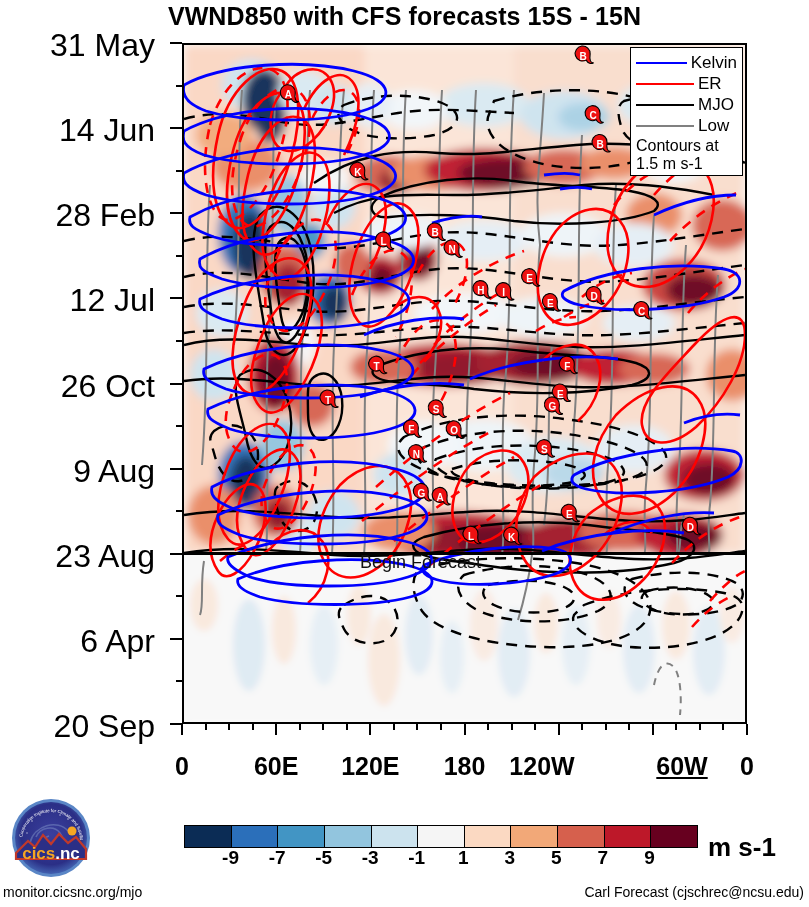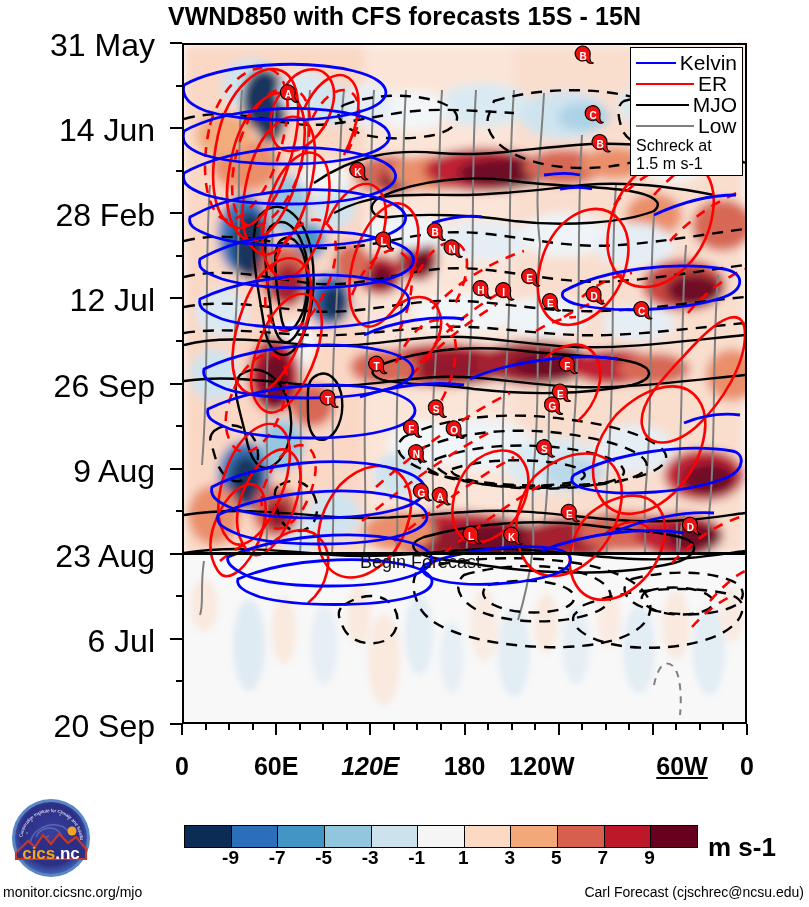--- a/index.html
+++ b/index.html
@@ -25,21 +25,21 @@
          top:752px;}
   .xtick{top:724px;width:2px;height:11px;background:#000;}
   .xtickm{top:724px;width:2px;height:6px;background:#000;}
 
   
   #legend{left:630px;top:47px;width:113px;
           background:#fff;border:1.5px solid #000;padding:4px 5px 3px 5px;
           box-sizing:border-box;}
   .lgrow{display:flex;align-items:center;height:21px;}
   .lgline{width:58px;height:0;border-top:2.6px solid #000;margin-right:4px;}
-  .lgtxt{font-size:21px;line-height:17px;text-align:center;}
+  .lgtxt{font-size:17px;line-height:17px;text-align:center;}
   .lgnote{font-size:16px;line-height:17px;margin-top:1px;}
 
   
   #bfline{left:182px;top:552px;width:565px;height:2.5px;background:#000;}
   #bftext{left:360px;top:552px;font-size:18px;color:#111;
           background:transparent;}
 
   
   #cbar{left:184px;top:825px;width:512px;height:21px;display:flex;
         border:1.3px solid #000;box-sizing:content-box;}
@@ -596,64 +596,64 @@
     <span class="lgtxt">ER</span>
   </div>
   <div class="lgrow">
     <span class="lgline" style="border-top:2.6px solid #000000;"></span>
     <span class="lgtxt">MJO</span>
   </div>
   <div class="lgrow">
     <span class="lgline" style="border-top:2.6px solid #808080;"></span>
     <span class="lgtxt">Low</span>
   </div>
-  <div class="lgnote">Schreck at</div>
+  <div class="lgnote">Contours at</div>
   <div class="lgnote">1.5 m s-1</div>
 </div>
 
 <div id="yaxis">
     <div class="abs ylabwrap" style="top: 27px;">31 May</div>
     <div class="abs ytick" style="top: 42px;"></div>
     <div class="abs ytickm" style="top: 84.5625px;"></div>
     <div class="abs ylabwrap" style="top: 112.125px;">14 Jun</div>
     <div class="abs ytick" style="top: 127.125px;"></div>
     <div class="abs ytickm" style="top: 169.688px;"></div>
     <div class="abs ylabwrap" style="top: 197.25px;">28 Feb</div>
     <div class="abs ytick" style="top: 212.25px;"></div>
     <div class="abs ytickm" style="top: 254.812px;"></div>
     <div class="abs ylabwrap" style="top: 282.375px;">12 Jul</div>
     <div class="abs ytick" style="top: 297.375px;"></div>
     <div class="abs ytickm" style="top: 339.938px;"></div>
-    <div class="abs ylabwrap" style="top: 367.5px;">26 Sep</div>
+    <div class="abs ylabwrap" style="top: 367.5px;">26 Oct</div>
     <div class="abs ytick" style="top: 382.5px;"></div>
     <div class="abs ytickm" style="top: 425.062px;"></div>
     <div class="abs ylabwrap" style="top: 452.625px;">9 Aug</div>
     <div class="abs ytick" style="top: 467.625px;"></div>
     <div class="abs ytickm" style="top: 510.188px;"></div>
     <div class="abs ylabwrap" style="top: 537.75px;">23 Aug</div>
     <div class="abs ytick" style="top: 552.75px;"></div>
     <div class="abs ytickm" style="top: 595.312px;"></div>
-    <div class="abs ylabwrap" style="top: 622.875px;">6 Jul</div>
+    <div class="abs ylabwrap" style="top: 622.875px;">6 Apr</div>
     <div class="abs ytick" style="top: 637.875px;"></div>
     <div class="abs ytickm" style="top: 680.438px;"></div>
     <div class="abs ylabwrap" style="top: 708px;">20 Sep</div>
     <div class="abs ytick" style="top: 723px;"></div>
   </div>
 <div id="xaxis">
     <div class="abs xlabw" style="left: 122px;">0</div>
     <div class="abs xtick" style="left: 181px;"></div>
     <div class="abs xtickm" style="left: 204.542px;"></div>
     <div class="abs xtickm" style="left: 228.083px;"></div>
     <div class="abs xtickm" style="left: 251.625px;"></div>
     <div class="abs xlabw" style="left: 216.167px;">60E</div>
     <div class="abs xtick" style="left: 275.167px;"></div>
     <div class="abs xtickm" style="left: 298.708px;"></div>
     <div class="abs xtickm" style="left: 322.25px;"></div>
     <div class="abs xtickm" style="left: 345.792px;"></div>
-    <div class="abs xlabw" style="left: 310.333px; font-style: italic;">120E</div>
+    <div class="abs xlabw" style="left: 310.333px;">120E</div>
     <div class="abs xtick" style="left: 369.333px;"></div>
     <div class="abs xtickm" style="left: 392.875px;"></div>
     <div class="abs xtickm" style="left: 416.417px;"></div>
     <div class="abs xtickm" style="left: 439.958px;"></div>
     <div class="abs xlabw" style="left: 404.5px;">180</div>
     <div class="abs xtick" style="left: 463.5px;"></div>
     <div class="abs xtickm" style="left: 487.042px;"></div>
     <div class="abs xtickm" style="left: 510.583px;"></div>
     <div class="abs xtickm" style="left: 534.125px;"></div>
     <div class="abs xlabw" style="left: 482px;">120W</div>

